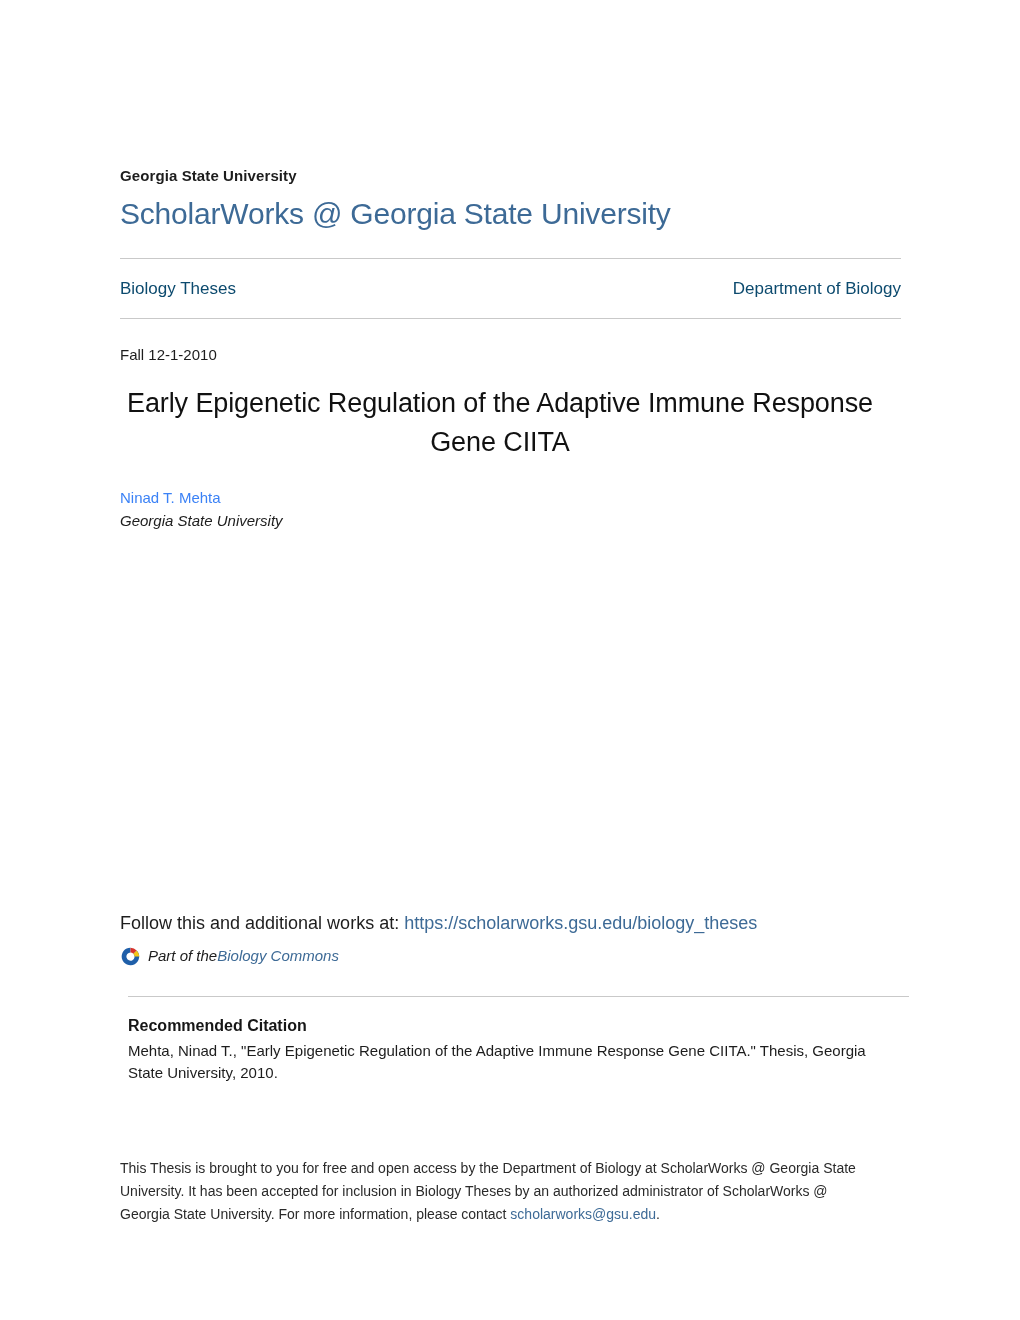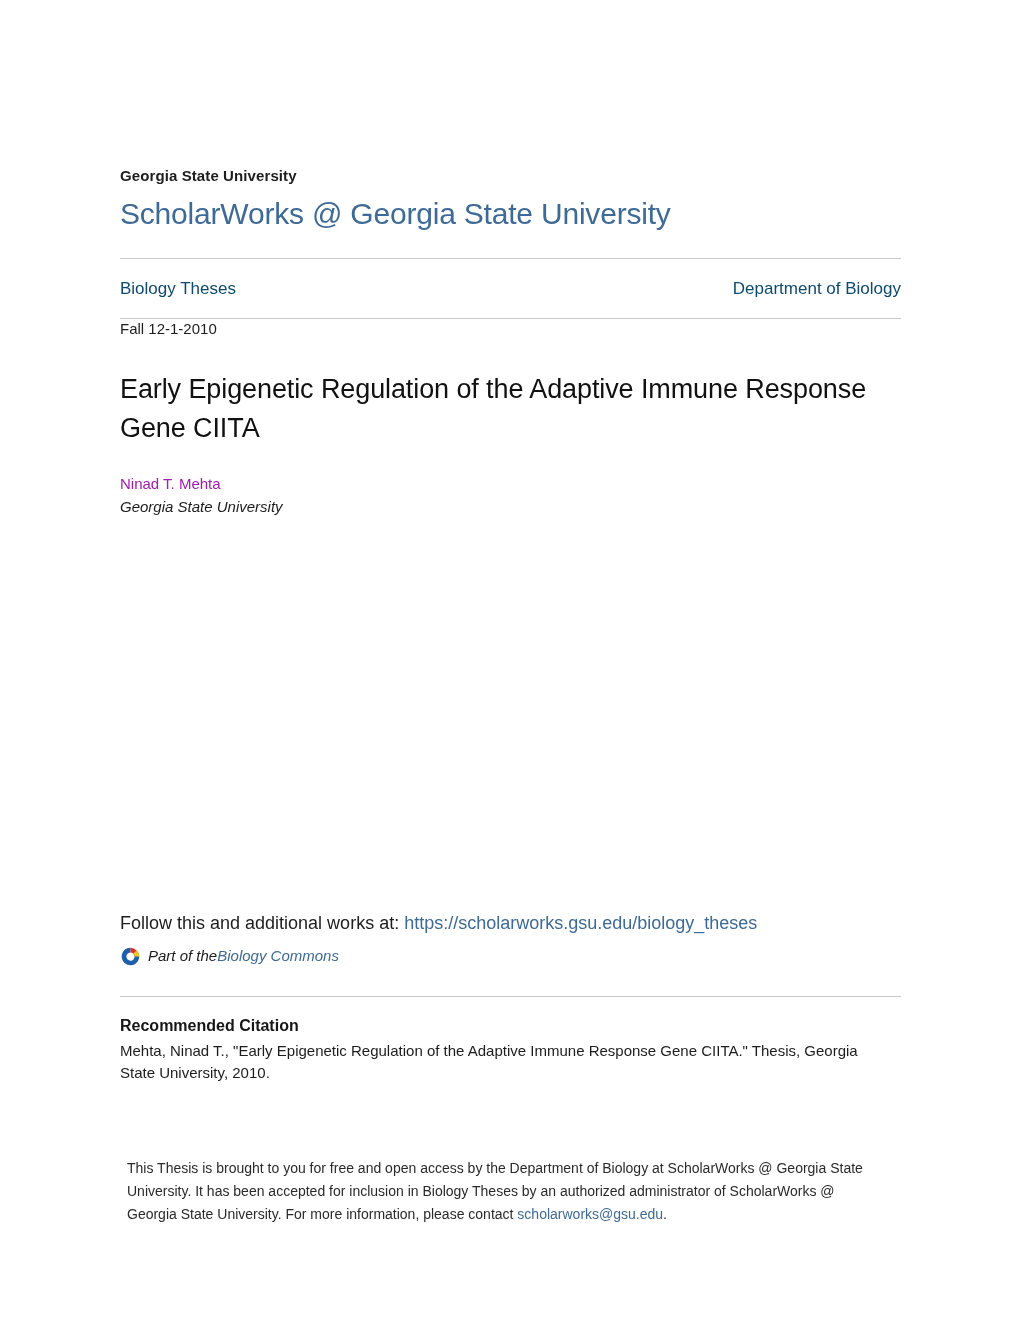--- a/index.html
+++ b/index.html
@@ -69,35 +69,37 @@
     font-size: 17px;
     color: #0c4a6e;
     line-height: 22px;
   }
 
   
   .pubdate {
     font-size: 15px;
     color: #1d1d1d;
     line-height: 20px;
+    margin-top: 26px;
   }
 
   .doc-title {
     font-size: 27px;
     font-weight: 400;
     color: #111111;
     line-height: 39px;
-    margin-top: 31px;
+    margin-top: 19px;
     letter-spacing: -0.1px;
     max-width: 760px;
+    text-align: center;
   }
 
   .author {
     font-size: 15px;
-    color: #a21caf;
+    color: #3b82f6;
     line-height: 21px;
     margin-top: 25px;
   }
   .author-affil {
     font-size: 15px;
     font-style: italic;
     color: #1d1d1d;
     line-height: 21px;
     margin-top: 2px;
   }
@@ -132,21 +134,21 @@
     width: 21px;
     height: 21px;
     margin-right: 7px;
     flex: 0 0 auto;
     display: block;
   }
 
   
   .cite-block {
     position: absolute;
-    left: 120px;
+    left: 128px;
     top: 996px;
     width: 781px;
   }
   .cite-rule { border-top: 1px solid #c9c9c9; }
 
   .cite-head {
     font-size: 16px;
     font-weight: 700;
     color: #161616;
     line-height: 22px;
@@ -165,21 +167,20 @@
     line-height: 22px;
     margin-top: 1px;
   }
 
   
   .footer-block {
     position: absolute;
     left: 120px;
     top: 1143px;
     width: 760px;
-    margin-left: 7px;
   }
   .footer-text {
     font-size: 14px;
     color: #2a2a2a;
     line-height: 23px;
   }
 </style>
 </head>
 <body>
 

